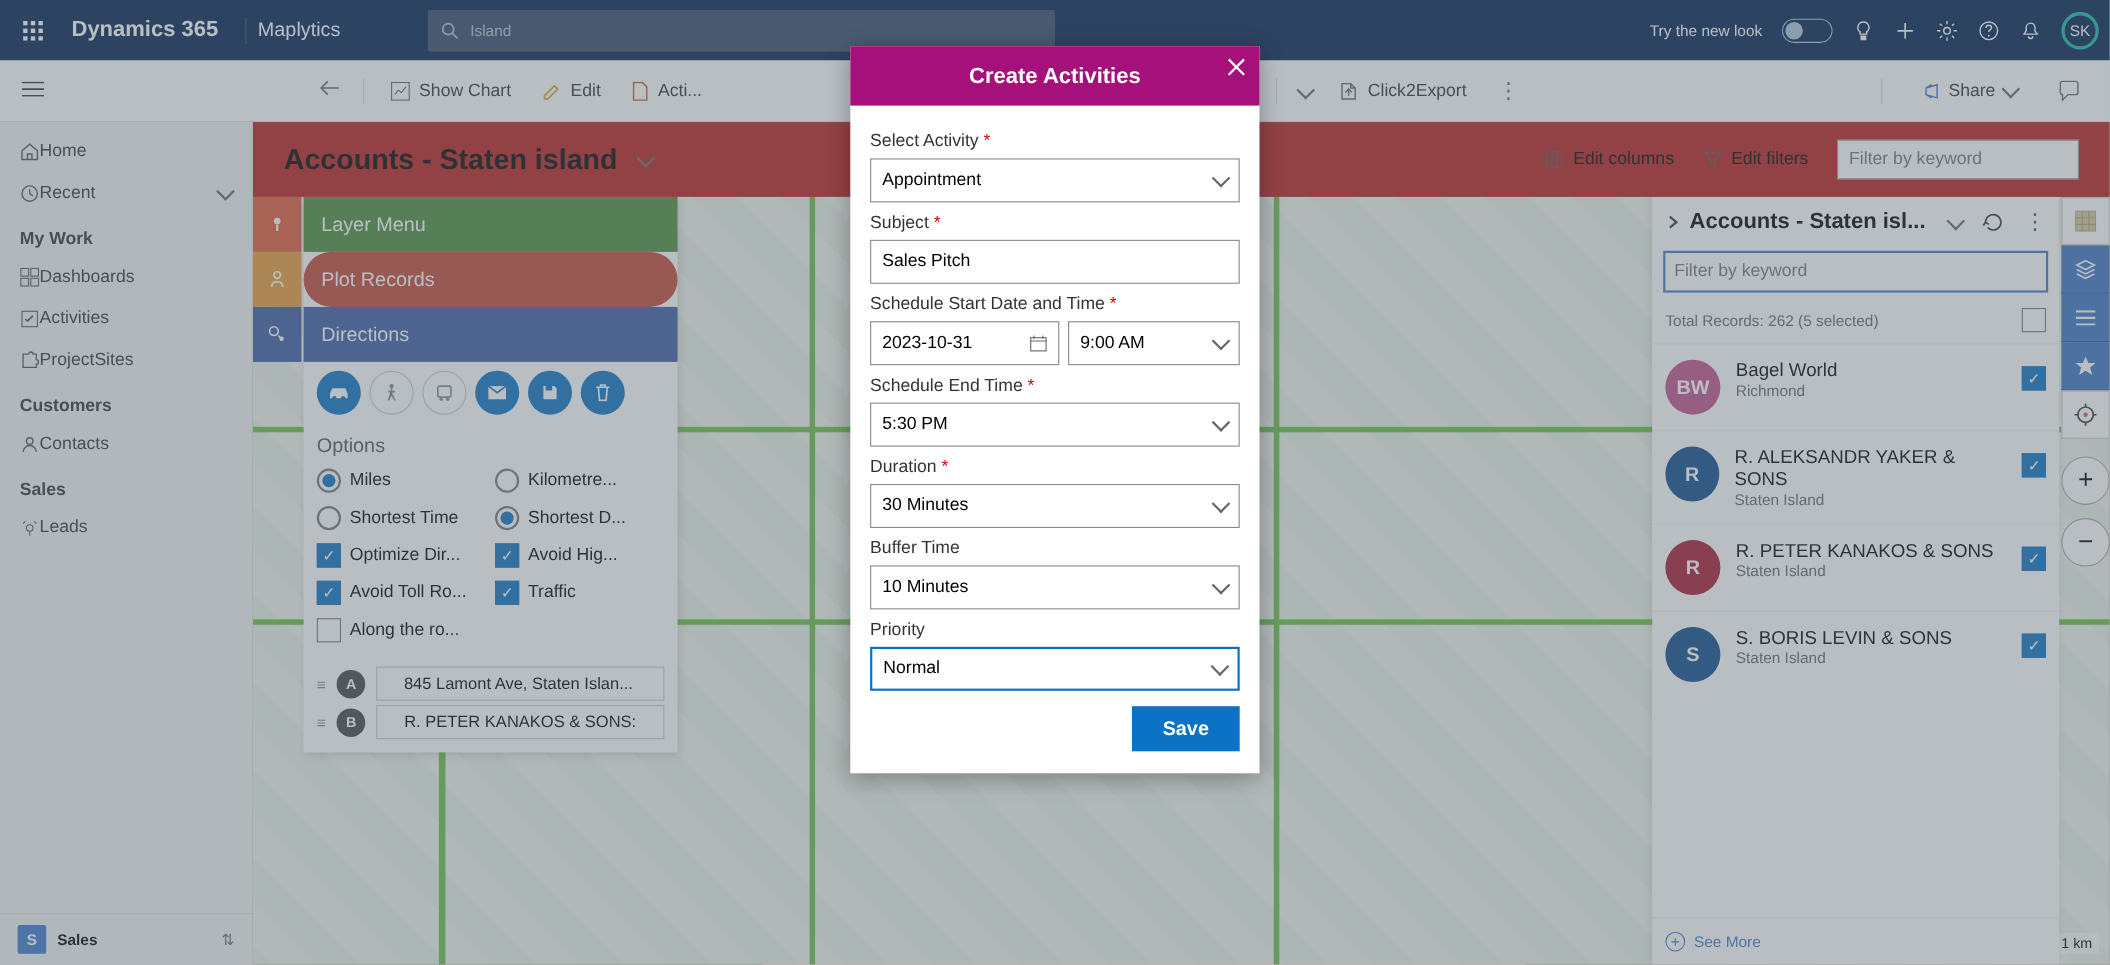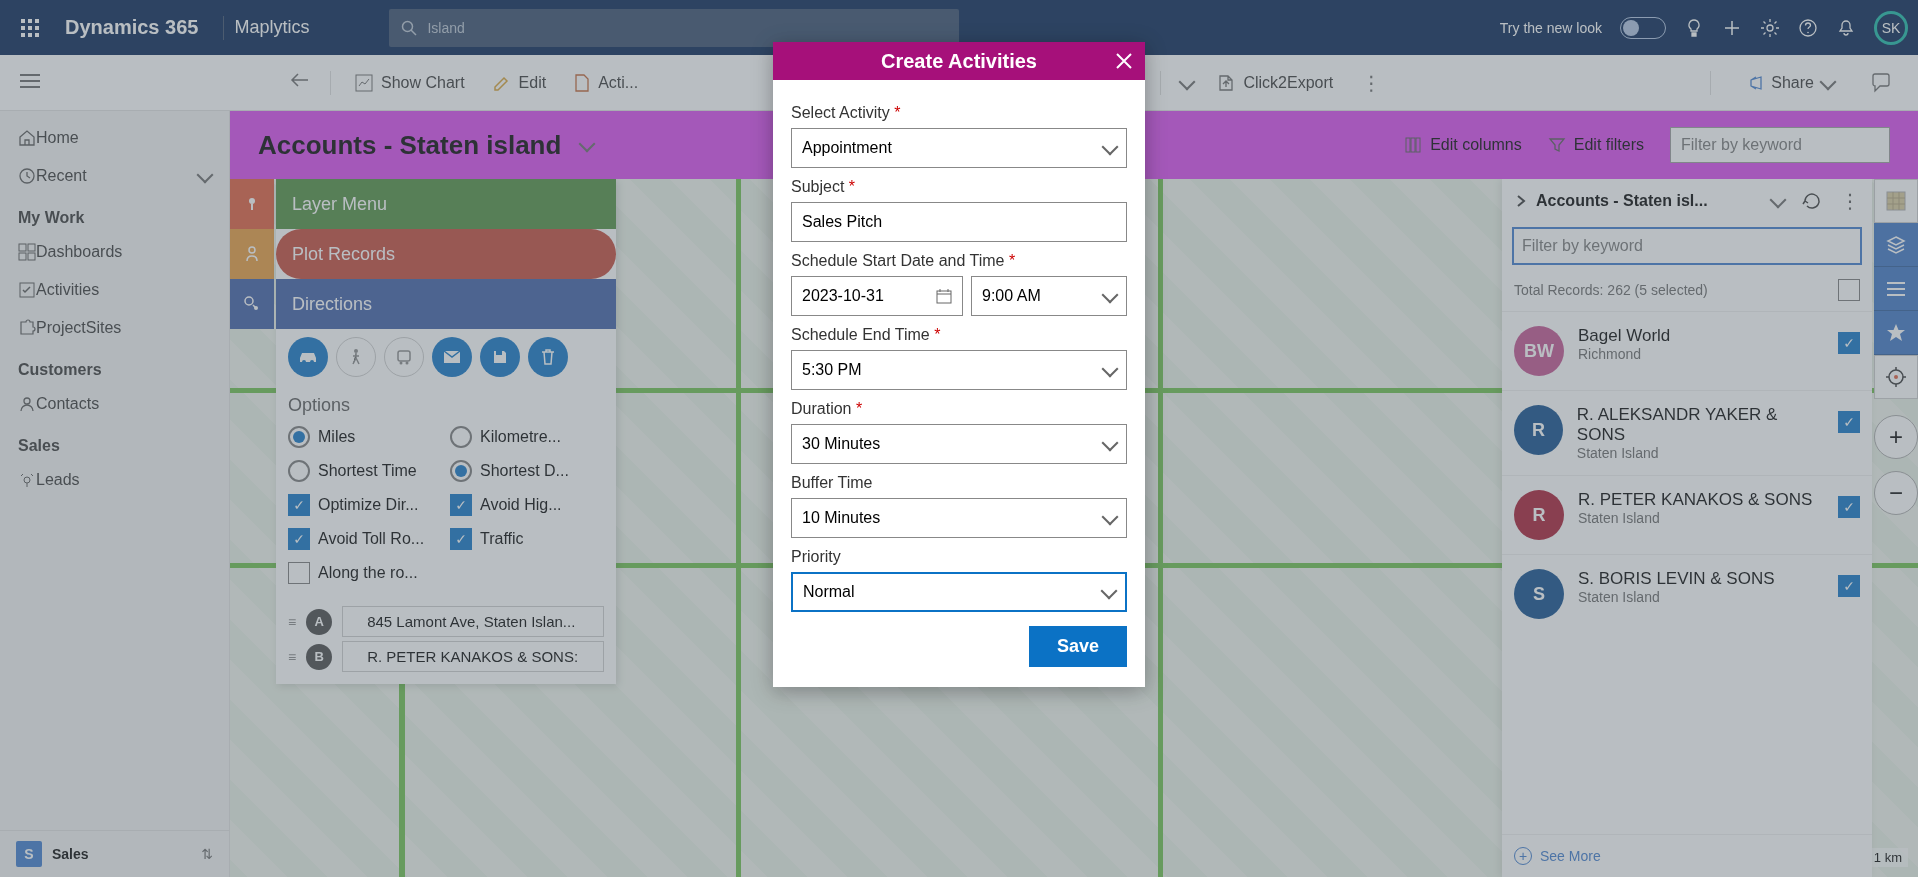--- a/index.html
+++ b/index.html
@@ -32,21 +32,21 @@
 
 .sidebar { width: 230px; background: #f3f3f3; border-right: 1px solid #e1e1e1; padding-top: 8px; overflow-y: auto; position: relative; }
 .nav-item { display: flex; align-items: center; padding: 10px 18px; font-size: 16px; color: #333; }
 .nav-item.active { background: white; border-left: 4px solid #3b79cc; padding-left: 14px; }
 .nav-section { padding: 14px 18px 6px; font-weight: 600; font-size: 16px; color: #333; }
 .nav-chevron { margin-left: auto; }
 .area-switcher { position: absolute; bottom: 0; left: 0; right: 0; background: #f3f3f3; border-top: 1px solid #e1e1e1; padding: 10px 16px; display: flex; align-items: center; gap: 10px; }
 .area-badge { width: 26px; height: 26px; background: #3b79cc; color: white; display: flex; align-items: center; justify-content: center; border-radius: 2px; font-weight:600; }
 
 
-.main { flex: 1; background: #d946ef; display: flex; flex-direction: column; position: relative; }
+.main { flex: 1; background: #b91c1c; display: flex; flex-direction: column; position: relative; }
 .view-header { display: flex; align-items: center; padding: 16px 28px; gap: 20px; }
 .view-title { font-size: 26px; font-weight: 600; }
 .view-actions { margin-left: auto; display: flex; align-items: center; gap: 26px; font-size: 16px; }
 .filter-input { border: 1px solid #999; padding: 8px 10px; width: 220px; font-size: 16px; }
 
 
 .map-area { flex: 1; position: relative; background: #eaf1e8; overflow: hidden; }
 .map-bg { position:absolute; inset:0; background: linear-gradient(45deg, #e8f0e5 25%, #f0f5ed 25%, #f0f5ed 50%, #e8f0e5 50%, #e8f0e5 75%, #f0f5ed 75%); background-size: 80px 80px; }
 .road { position:absolute; background:#6bbf4a; }
 
@@ -73,21 +73,21 @@
 .checkbox { width: 22px; height: 22px; border: 1px solid #777; display: inline-flex; align-items: center; justify-content: center; color: white; font-size: 14px; }
 .checkbox.checked { background: #0b72c5; border-color: #0b72c5; }
 .lp-addr { display:flex; align-items:center; gap:10px; padding:2px 12px; }
 .addr-handle { color:#888; }
 .addr-badge { width:26px; height:26px; border-radius:50%; background:#444; color:white; display:flex; align-items:center; justify-content:center; font-size:13px; font-weight:600; }
 .addr-input { flex:1; border:1px solid #ccc; padding:6px 24px; font-size:15px; }
 
 
 .right-panel { position: absolute; right: 46px; top: 0; bottom: 0; width: 370px; background: white; box-shadow: -2px 0 8px rgba(0,0,0,0.1); z-index: 5; display:flex; flex-direction:column; }
 .rp-header { display: flex; align-items: center; gap: 8px; padding: 10px 12px; }
-.rp-title { font-size: 16px; font-weight: 600; flex: 1; }
+.rp-title { font-size: 20px; font-weight: 600; flex: 1; }
 .rp-filter { margin: 4px 10px; border: 2px solid #3b79cc; padding: 8px; font-size: 16px; }
 .rp-total { padding: 10px 12px; color: #666; display:flex; align-items:center; }
 .rp-total .checkbox { margin-left: auto; }
 .rp-list { flex:1; overflow:auto; }
 .rec-item { display: flex; align-items: flex-start; gap: 14px; padding: 14px 12px; border-top: 1px solid #eee; }
 .rec-avatar { width: 50px; height: 50px; border-radius: 50%; color: white; display: flex; align-items: center; justify-content: center; font-weight: 600; font-size: 18px; }
 .rec-name { font-size: 17px; }
 .rec-sub { color: #666; }
 .rec-check { margin-left: auto; margin-top: 6px; }
 .rp-seemore { padding:12px; display:flex; align-items:center; gap:8px; color:#3b79cc; border-top:1px solid #eee; }
@@ -97,21 +97,21 @@
 .mvt { width:44px; height:44px; background:#3b74c4; color:white; display:flex; align-items:center; justify-content:center; border-bottom:1px solid #2a5a9a; }
 .mvt.light { background:white; color:#333; border:1px solid #ccc; }
 .zoom-btn { width:44px; height:44px; border:1px solid #aaa; border-radius:50%; background:white; display:flex; align-items:center; justify-content:center; font-size:24px; margin:6px 0; }
 
 
 .pin { position:absolute; width:22px; height:22px; background:#a81818; border-radius:50% 50% 50% 0; transform:rotate(-45deg); border:1px solid #7a0f0f; }
 
 
 .overlay { position: fixed; inset: 0; background: rgba(100,110,120,0.45); z-index: 100; display: flex; align-items: flex-start; justify-content: center; }
 .modal { width: 372px; background: white; margin-top: 42px; box-shadow: 0 4px 20px rgba(0,0,0,0.3); }
-.modal-header { background: #a6107a; color: white; height: 38px; display: flex; align-items: center; justify-content: center; position: relative; font-size: 20px; font-weight: 600; }
+.modal-header { background: #a6107a; color: white; height: 54px; display: flex; align-items: center; justify-content: center; position: relative; font-size: 20px; font-weight: 600; }
 .modal-close { position: absolute; right: 12px; top: 10px; cursor: pointer; }
 .modal-body { padding: 14px 18px; }
 .form-label { font-size: 16px; color: #333; margin: 10px 0 6px; }
 .req { color: #c00; }
 .form-input, .form-select { width: 100%; border: 1px solid #888; padding: 8px 10px; font-size: 16px; height: 40px; background: white; display: flex; align-items: center; justify-content: space-between; }
 .form-select.focus { border: 2px solid #0b72c5; }
 .date-row { display: flex; gap: 8px; }
 .date-row .form-input { flex: 1; display:flex; justify-content:space-between; align-items:center; }
 .date-row .form-select { width: 156px; }
 .save-btn { background: #0b72c5; color: white; padding: 10px 28px; font-size: 18px; font-weight: 600; border: none; float: right; margin: 14px 0 6px; }

